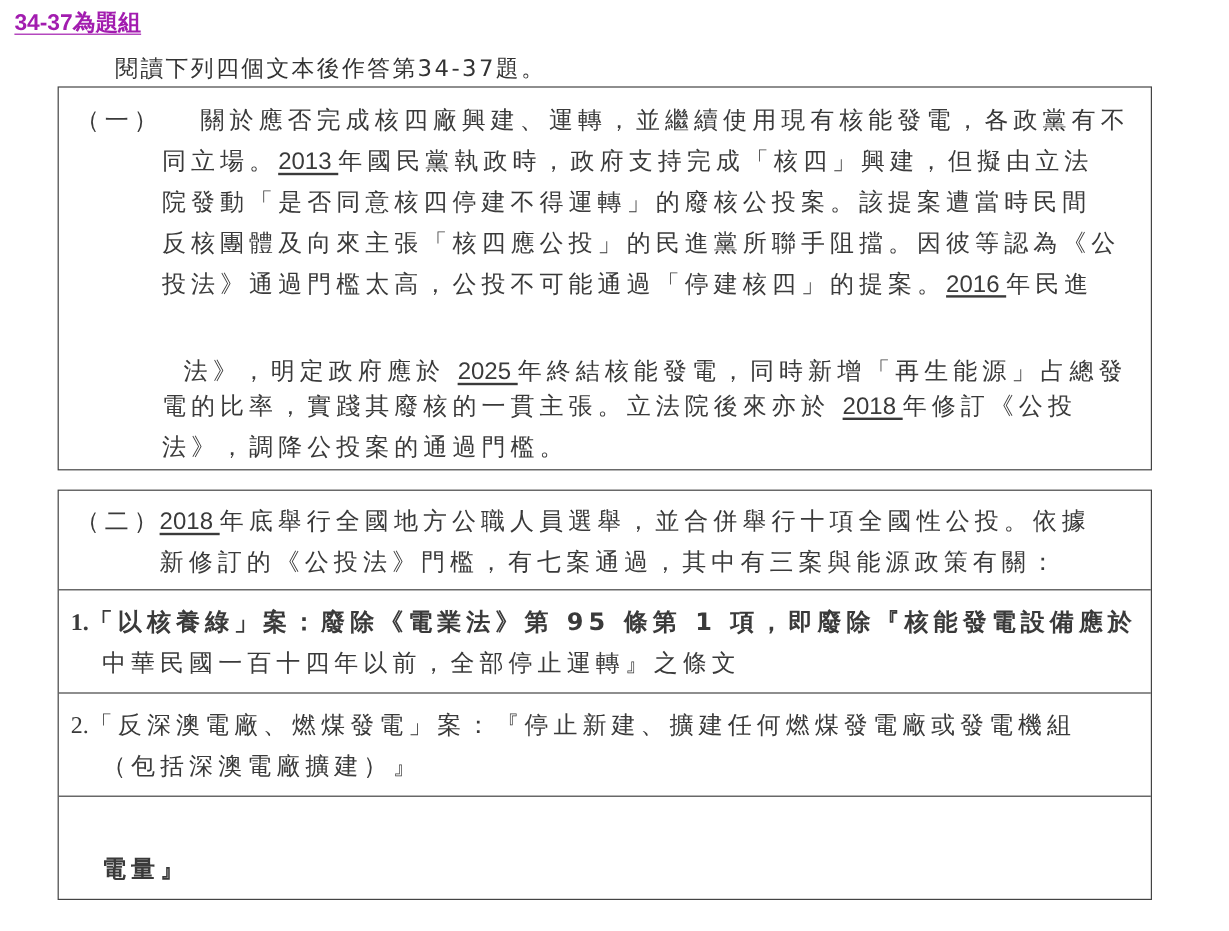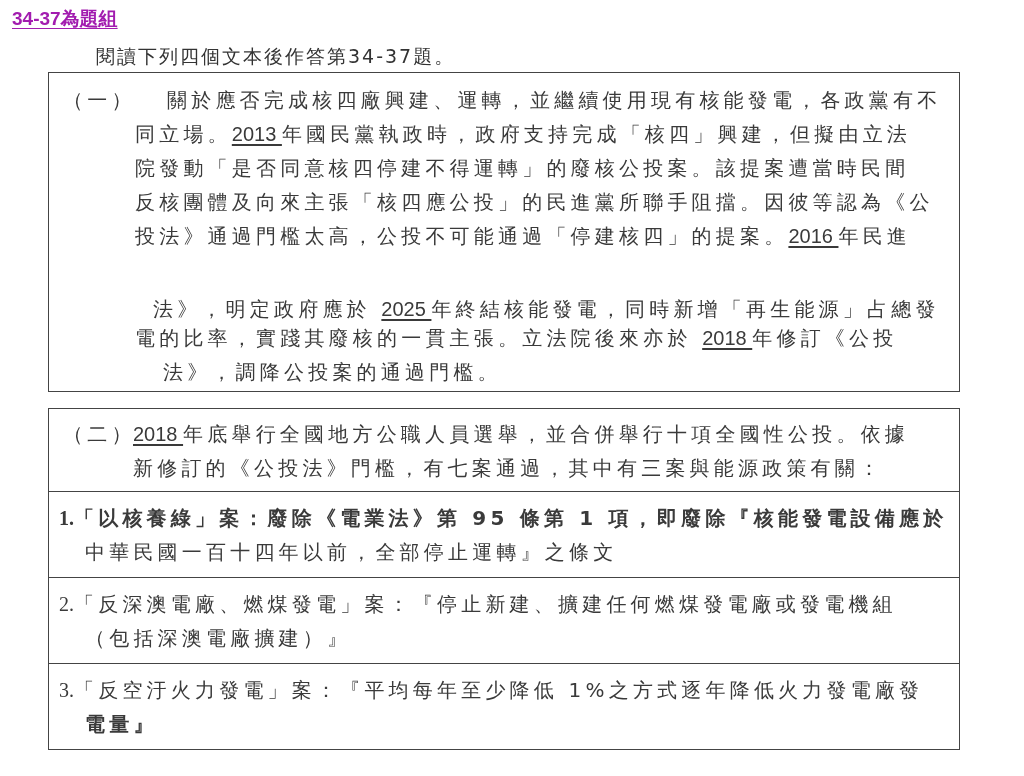--- a/index.html
+++ b/index.html
@@ -43,32 +43,31 @@
 
 <div class="box box1">
   <div class="line" style="left:14px; top:14px;">（一）</div>
   <div class="line" style="left:86px; top:14px;padding-left:32px;"><span>關於應否完成核四廠興建、運轉，並繼續使用現有核能發電，各政黨有不</span></div>
   <div class="line" style="left:86px; top:48px;"><span>同立場。</span><span class="u">2013 </span><span>年國民黨執政時，政府支持完成「核四」興建，但擬由立法</span></div>
   <div class="line" style="left:86px; top:82px;"><span>院發動「是否同意核四停建不得運轉」的廢核公投案。該提案遭當時民間</span></div>
   <div class="line" style="left:86px; top:116px;"><span>反核團體及向來主張「核四應公投」的民進黨所聯手阻擋。因彼等認為《公</span></div>
   <div class="line" style="left:86px; top:150px;"><span>投法》通過門檻太高，公投不可能通過「停建核四」的提案。</span><span class="u">2016 </span><span>年民進</span></div>
   <div class="line" style="left:86px; top:223px;margin-left:18px;"><span>法》，明定政府應於 </span><span class="u">2025 </span><span>年終結核能發電，同時新增「再生能源」占總發</span></div>
   <div class="line" style="left:86px; top:252px;"><span>電的比率，實踐其廢核的一貫主張。立法院後來亦於 </span><span class="u">2018 </span><span>年修訂《公投</span></div>
-  <div class="line" style="left:86px; top:286px;margin-left:28px;"><span>法》，調降公投案的通過門檻。</span></div>
+  <div class="line" style="left:86px; top:286px;"><span>法》，調降公投案的通過門檻。</span></div>
 </div>
 
 <div class="box box2">
   <div class="line" style="left:14px; top:12px;">（二）</div>
   <div class="line" style="left:84px; top:12px;"><span class="u">2018 </span><span>年底舉行全國地方公職人員選舉，並合併舉行十項全國性公投。依據</span></div>
   <div class="line" style="left:84px; top:46px;">新修訂的《公投法》門檻，有七案通過，其中有三案與能源政策有關：</div>
 
   <div class="row-divider" style="top:82px;"></div>
   <div class="line" style="left:10px; top:96px;font-weight:bold;"><span class="num">1.</span><span>「以核養綠」案：廢除《電業法》第 95 條第 1 項，即廢除『核能發電設備應於</span></div>
   <div class="line" style="left:36px; top:130px;">中華民國一百十四年以前，全部停止運轉』之條文</div>
 
   <div class="row-divider" style="top:168px;"></div>
   <div class="line" style="left:10px; top:182px;"><span class="num">2.</span><span>「反深澳電廠、燃煤發電」案：『停止新建、擴建任何燃煤發電廠或發電機組</span></div>
   <div class="line" style="left:36px; top:216px;">（包括深澳電廠擴建）』</div>
 
   <div class="row-divider" style="top:254px;"></div>
-  <div class="line" style="left:10px; top:268px;"><span class="num">3.</span><span>「反空汙火力發電」案：『平均每年至少降低 1%之方式逐年降低火力發電廠發</span></div>
   <div class="line" style="left:36px; top:302px;font-weight:bold;">電量』</div>
 </div>
 
 </body></html>

